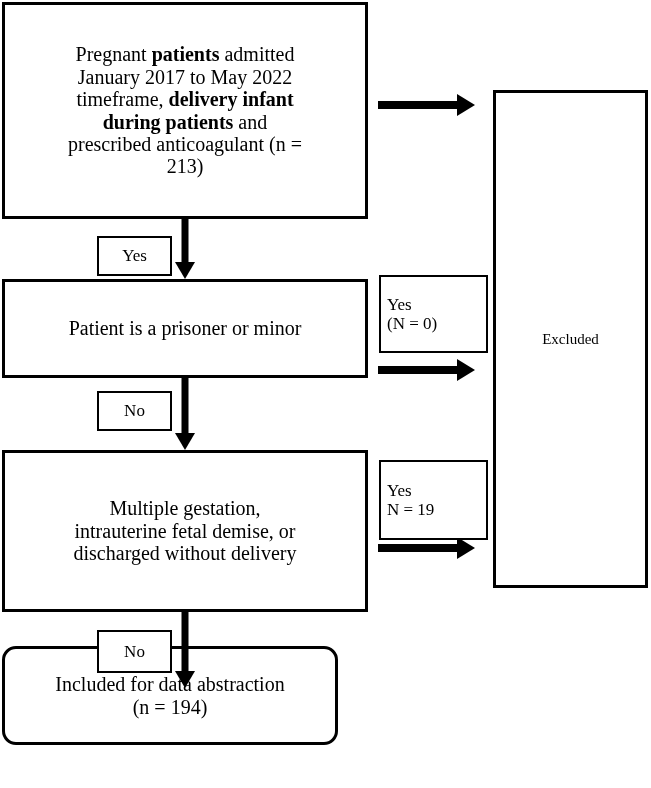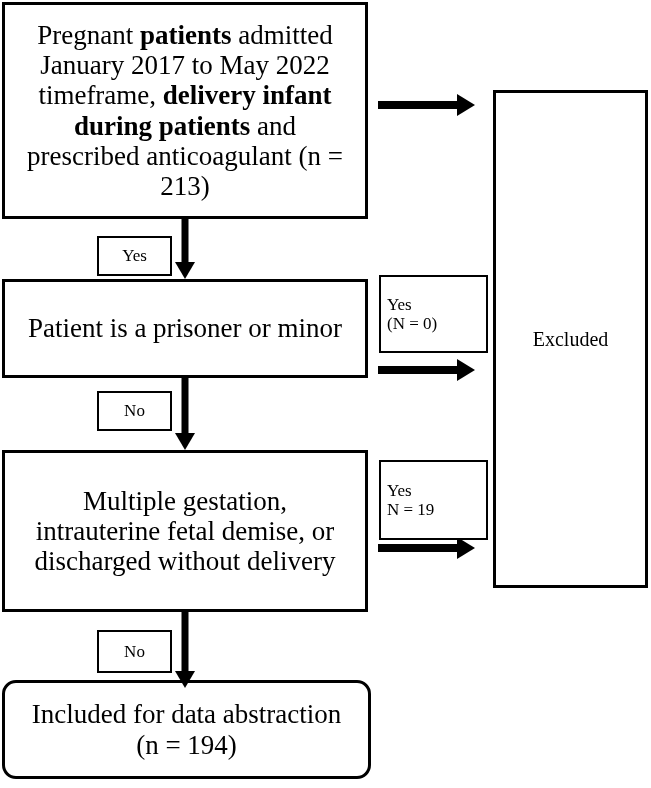--- a/index.html
+++ b/index.html
@@ -28,21 +28,21 @@
     justify-content: center;
     text-align: center;
     line-height: 1.12;
   }
   .box .txt {
     display: block;
     padding: 0 6px;
     white-space: pre-line;
   }
   .main-box {
-    font-size: 27px;
+    font-size: 20px;
   }
   .label-box {
     position: absolute;
     box-sizing: border-box;
     border: 2.5px solid #000000;
     background: #ffffff;
     font-size: 17px;
     display: flex;
     align-items: center;
     justify-content: center;
@@ -57,21 +57,21 @@
   .label-box .txt {
     display: block;
     white-space: pre-line;
     padding: 0 6px;
   }
   .excluded-box {
     position: absolute;
     box-sizing: border-box;
     border: 3px solid #000000;
     background: #ffffff;
-    font-size: 20px;
+    font-size: 15px;
     display: flex;
     align-items: center;
     justify-content: center;
     z-index: 1;
   }
   
   .arrow-down {
     position: absolute;
     z-index: 4;
   }
@@ -183,21 +183,21 @@
 
   <div class="arrow-down" style="left:171px; top:612px; width:28px; height:76px;">
     <div class="shaft" style="height:60px;"></div>
     <div class="head"></div>
   </div>
 
   <div class="label-box" style="left:97px; top:630px; width:75px; height:43px;">
     <span class="txt">No</span>
   </div>
 
-  <div class="box main-box" style="left:2px; top:680px; width:369px; height:99px;border-radius:14px;">
+  <div class="box main-box" style="left:2px; top:646px; width:336px; height:99px;border-radius:14px;">
     <span class="txt">Included for data abstraction
 (n = 194)</span>
   </div>
 
   <div class="excluded-box" style="left:493px; top:90px; width:155px; height:498px;">
     <span class="txt">Excluded</span>
   </div>
 
 </div>
 

